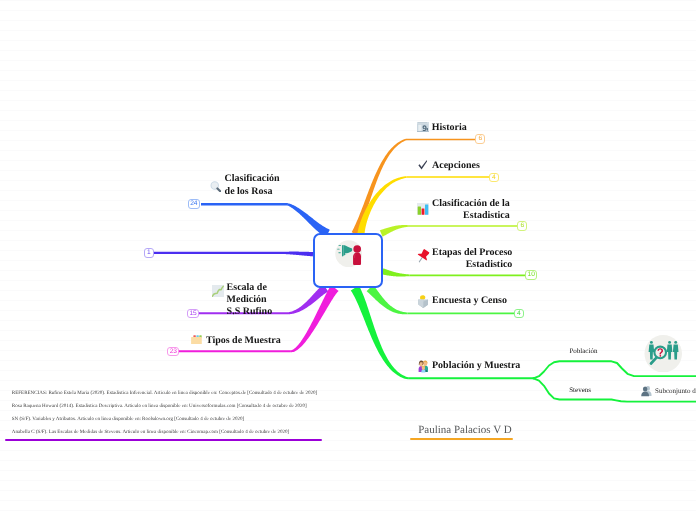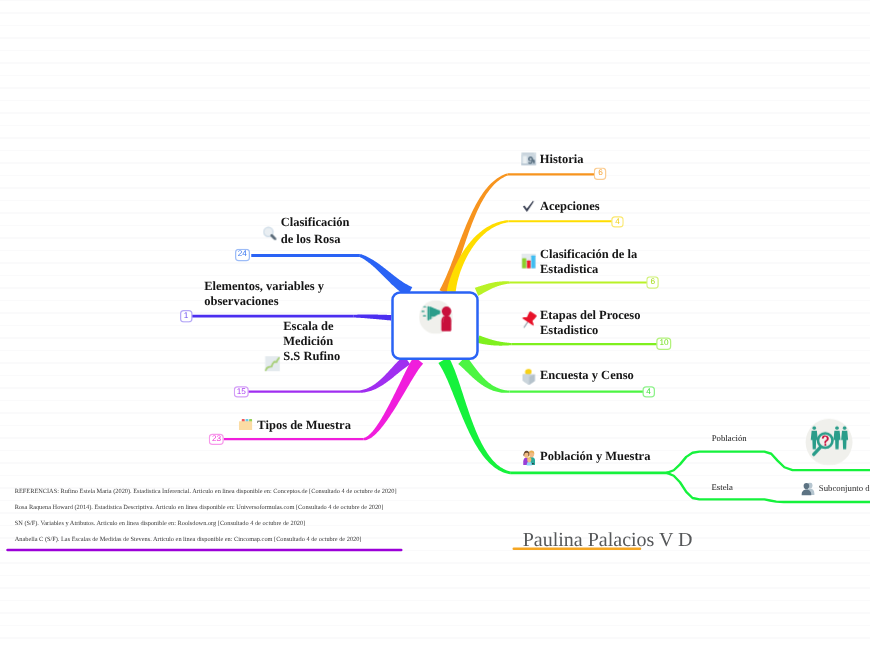--- a/index.html
+++ b/index.html
@@ -4,32 +4,32 @@
 <style>
   html,body{margin:0;padding:0;}
   body{width:696px;height:520px;overflow:hidden;background:#fff;
        font-family:"Liberation Serif",serif;-webkit-font-smoothing:antialiased;
        text-rendering:geometricPrecision;}
   .lbl,.slbl,.slbl2,.refs,.author,.badge,.ic,.cicon{backface-visibility:hidden;}
   #canvas{position:relative;width:696px;height:520px;
      background:repeating-linear-gradient(to bottom,#fafafb 0px,#fafafb 1px,#ffffff 1px,#ffffff 10px);}
   svg#branches{position:absolute;left:0;top:0;width:696px;height:520px;}
   .lbl{position:absolute;font-weight:bold;color:#151515;font-size:10px;line-height:12.2px;white-space:nowrap;z-index:6;}
-  .lbl.r{text-align:left;}
+  .lbl.r{text-align:right;}
   .lbl.l{text-align:left;font-family:Liberation Serif, serif;}
   .ic{position:absolute;z-index:6;}
   .slbl{position:absolute;z-index:6;font-weight:normal;color:#151515;font-size:7px;
         line-height:7.6px;white-space:nowrap;}
   .slbl2{position:absolute;z-index:6;font-weight:normal;color:#2c2c2c;font-size:7px;
         line-height:7.6px;white-space:nowrap;}
   .refs{position:absolute;left:11.8px;top:386.5px;z-index:6;width:330px;}
   .refline{font-size:5.05px;line-height:13.05px;color:#383838;white-space:nowrap;}
   .refs-underline{position:absolute;left:4.5px;top:439.4px;width:317.9px;height:1.7px;
        background:#9b00d8;z-index:6;border-radius:1px;}
-  .author{position:absolute;left:418.2px;top:424.1px;z-index:6;font-size:16px;color:#56585a;}
+  .author{position:absolute;left:418.2px;top:424.1px;z-index:6;font-size:11px;color:#56585a;}
   .author-underline{position:absolute;left:410.2px;top:438.2px;width:102.6px;height:1.7px;
        background:#f5a623;z-index:6;border-radius:1px;}
   .badge{position:absolute;z-index:7;box-sizing:border-box;height:9.6px;
      border-radius:3px;border:1.3px solid;background:#fff;
      font-family:"Liberation Sans",sans-serif;font-size:6.6px;font-weight:normal;
      line-height:7.0px;text-align:center;padding:0;letter-spacing:-0.1px;}
   .central{position:absolute;left:313px;top:233px;width:70px;height:55px;
      border:2.2px solid #2a63f5;border-radius:7px;background:#fff;box-sizing:border-box;z-index:5;}
 </style>
 </head>
@@ -169,34 +169,31 @@
     <span>Etapas del Proceso</span><br>
     <span>Estadistico</span></div>
   <div class="lbl r" style="left:432px;top:295.2px">
     <span>Encuesta y Censo</span></div>
   <div class="lbl r" style="left:432px;top:359.8px">
     <span>Población y Muestra</span></div>
 
   <div class="lbl l" style="left:224.6px;top:173.3px">
     <span>Clasificación</span><br>
     <span>de los Rosa</span></div>
-  <div class="lbl l" style="left:163.4px;top:223.6px">
-    <span>Elementos, variables y</span><br>
-    <span>observaciones</span></div>
-  <div class="lbl l" style="left:226.6px;top:256px">
+  <div class="lbl l" style="left:226.6px;top:282px">
     <span>Escala de</span><br>
     <span>Medición</span><br>
     <span>S.S Rufino</span></div>
   <div class="lbl l" style="left:205.9px;top:334.6px">
     <span>Tipos de Muestra</span></div>
 
   <div class="slbl" style="left:569.4px;top:348.2px">
     <span>Población</span></div>
   <div class="slbl" style="left:569.2px;top:386.6px">
-    <span>Estela</span></div>
+    <span>Stevens</span></div>
 
   <svg class="ic" style="left:644.4px;top:334.8px;width:38.5px;height:37.5px" viewBox="0 0 77 75">
     <circle cx="38.5" cy="37.5" r="37.5" fill="#f0f0ec"></circle>
     <circle cx="14.8" cy="14.8" r="2.9" fill="#2a9d8a"></circle>
     <path d="M10.6 19.2 h8.4 l1.4 14.6 h-2.6 l-0.5 15.0 h-5.0 l-0.5 -15.0 h-2.6 z" fill="#2a9d8a"></path>
     <circle cx="51.2" cy="14.8" r="2.9" fill="#2a9d8a"></circle>
     <path d="M47.0 19.2 h8.4 l1.4 14.6 h-2.6 l-0.5 15.0 h-5.0 l-0.5 -15.0 h-2.6 z" fill="#2a9d8a"></path>
     <circle cx="63.4" cy="14.8" r="2.9" fill="#2a9d8a"></circle>
     <path d="M59.2 19.2 h8.4 l1.4 14.6 h-2.6 l-0.5 15.0 h-5.0 l-0.5 -15.0 h-2.6 z" fill="#2a9d8a"></path>
     <path d="M24.4 45.8 L14.0 57.0" stroke="#2a9d8a" stroke-width="5.4" stroke-linecap="round"></path>

